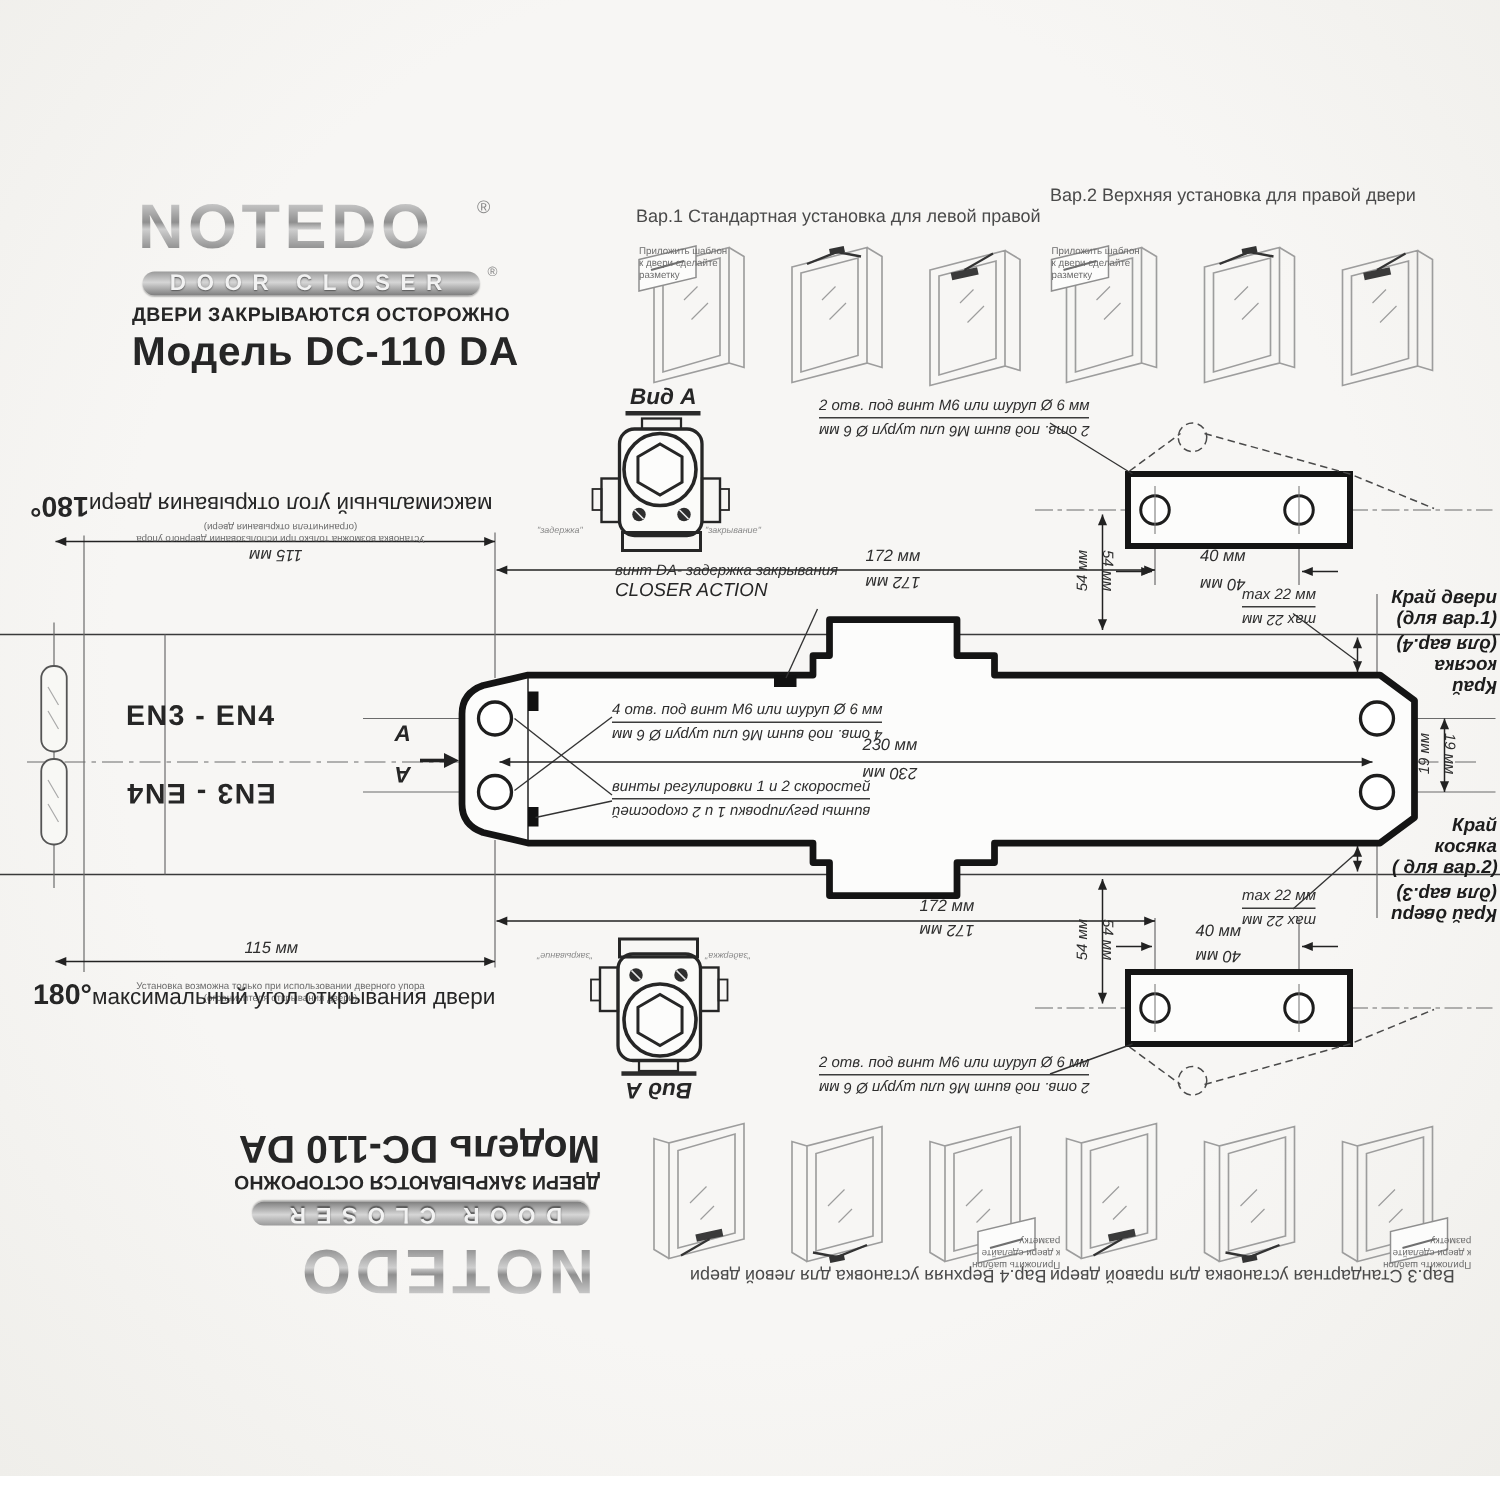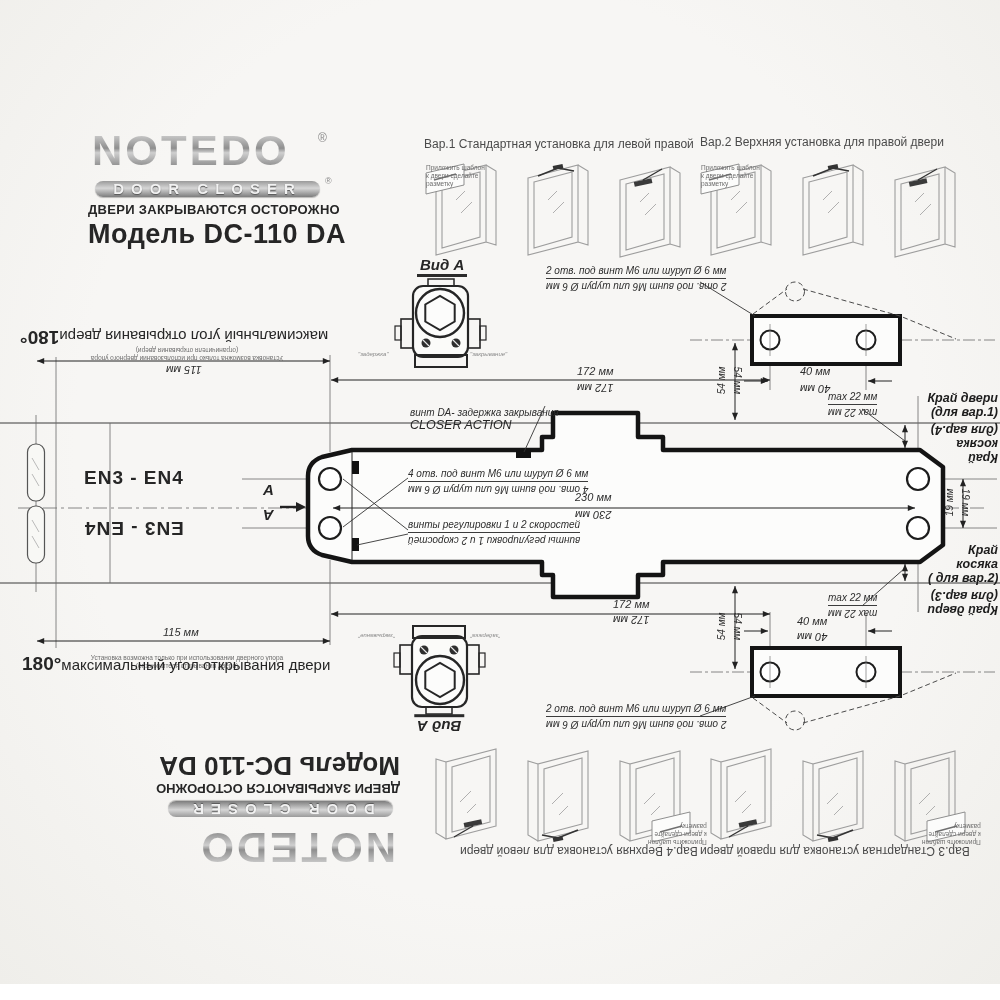--- a/index.html
+++ b/index.html
@@ -226,21 +226,21 @@
     <div class="brand" style="position:absolute;left:4px;top:0;white-space:nowrap"><span>NOTEDO</span></div>
     <div class="bbar" style="position:absolute;left:7px;top:53px;width:225px;height:16px">
           <span>DOOR CLOSER</span>
         </div>
     <div class="b" style="position:absolute;left:0;top:75px;font-size:13px;white-space:nowrap">ДВЕРИ ЗАКРЫВАЮТСЯ ОСТОРОЖНО</div>
     <div class="b" style="position:absolute;left:0;top:90px;font-size:26px;white-space:nowrap">Модель DC-110 DA</div>
   </div>
 </div>
 
 <div class="t vh" style="left:424px;top:138px">Вар.1 Стандартная установка для левой правой</div>
-<div class="t vh" style="left:700px;top:136px">Вар.2 Верхняя установка для правой двери</div>
+<div class="t vh" style="left:700px;top:124px">Вар.2 Верхняя установка для правой двери</div>
 <div class="t vh flip" style="left:460px;top:844px">Вар.4 Верхняя установка для левой двери</div>
 <div class="t vh flip" style="left:700px;top:844px">Вар.3 Стандартная установка для правой двери</div>
 
 <div class="t note" style="left:426px;top:164px">Приложить шаблон
 к двери сделайте
 разметку</div>
 <div class="t note" style="left:701px;top:164px">Приложить шаблон
 к двери сделайте
 разметку</div>
 <div class="t note flip" style="left:648px;top:822px">Приложить шаблон
@@ -260,21 +260,21 @@
 <div class="t sm u" style="left:546px;top:266px">2 отв. под винт М6 или шуруп Ø 6 мм</div>
 <div class="t sm flip" style="left:546px;top:280px">2 отв. под винт М6 или шуруп Ø 6 мм</div>
 <div class="t sm u" style="left:546px;top:704px">2 отв. под винт М6 или шуруп Ø 6 мм</div>
 <div class="t sm flip" style="left:546px;top:718px">2 отв. под винт М6 или шуруп Ø 6 мм</div>
 
 <div class="t sm u" style="left:408px;top:469px">4 отв. под винт М6 или шуруп Ø 6 мм</div>
 <div class="t sm flip" style="left:408px;top:483px">4 отв. под винт М6 или шуруп Ø 6 мм</div>
 <div class="t sm u" style="left:408px;top:520px">винты регулировки 1 и 2 скоростей</div>
 <div class="t sm flip" style="left:408px;top:534px">винты регулировки 1 и 2 скоростей</div>
 
-<div class="t" style="left:410px;top:408px">
+<div class="t" style="left:410px;top:376px">
   <div class="sm">винт DA- задержка закрывания</div>
   <div class="i" style="font-size:12.5px">CLOSER ACTION</div>
 </div>
 
 <div class="t dim" style="left:577px;top:366px">172 мм</div>
 <div class="t dim flip" style="left:577px;top:381px">172 мм</div>
 <div class="t dim" style="left:613px;top:599px">172 мм</div>
 <div class="t dim flip" style="left:613px;top:613px">172 мм</div>
 
 <div class="t dim" style="left:575px;top:492px">230 мм</div>

